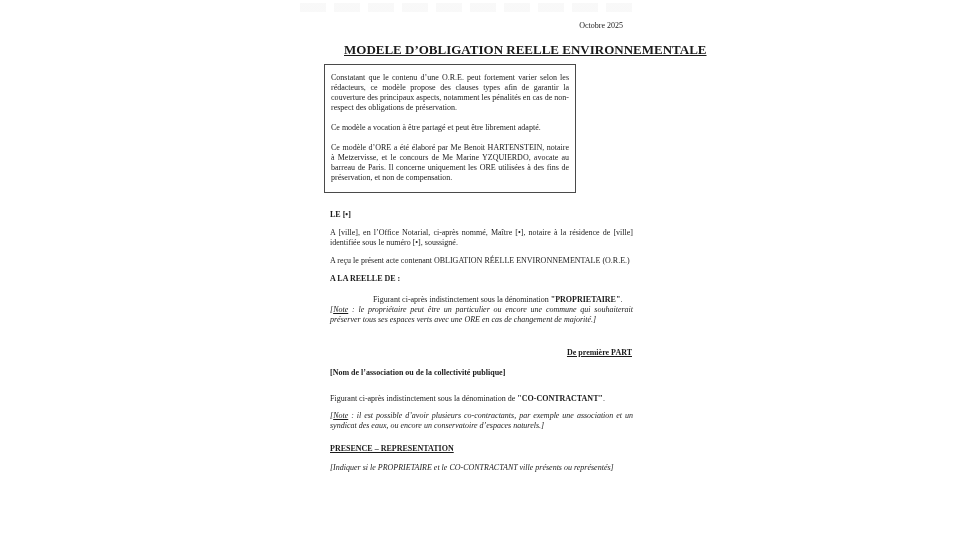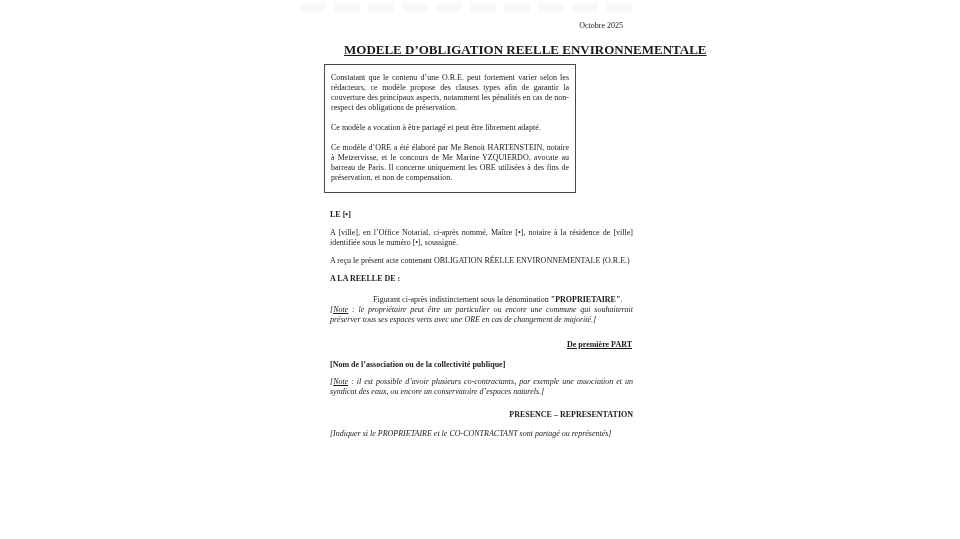--- a/index.html
+++ b/index.html
@@ -59,22 +59,23 @@
     font-style: italic;
     text-align: justify;
   }
   .part-line {
     text-align: right;
     font-weight: bold;
     text-decoration: underline;
     margin-right: 1px;
   }
   .section-heading {
-    text-align: right;
+    text-align: left;
     font-weight: bold;
+    text-decoration: underline;
   }
 </style>
 </head>
 <body>
 
 <div class="artifact-row"></div>
 
 <div class="page-column">
 
   <div class="date-line">Octobre 2025</div>
@@ -97,26 +98,27 @@
 
     <p class="para mt-md">A reçu le présent acte contenant OBLIGATION RÉELLE ENVIRONNEMENTALE (O.R.E.)</p>
 
     <p class="bold mt-md">A LA REELLE DE :</p>
 
 
     <p class="para" style="margin-top:11px;padding-left:43px;"><span>Figurant ci-après indistinctement sous la dénomination </span><span class="bold">"PROPRIETAIRE"</span><span>.</span></p>
 
     <p class="note" style="margin-top:0;"><span>[</span><span class="u">Note</span><span> : le propriétaire peut être un particulier ou encore une commune qui souhaiterait préserver tous ses espaces verts avec une ORE en cas de changement de majorité.]</span></p>
 
-    <p class="part-line" style="margin-top:15px;">De première PART</p>
+    <p class="part-line" style="margin-top:23px;">De première PART</p>
 
     <p class="bold" style="margin-top:10px;">[Nom de l’association ou de la collectivité publique]</p>
 
+    <p class="para" style="margin-top:16px;"><span>Figurant ci-après indistinctement sous la dénomination de </span><span class="bold">"CO-CONTRACTANT"</span><span>.</span></p>
 
 
     <p class="note" style="margin-top:7px;"><span>[</span><span class="u">Note</span><span> : il est possible d’avoir plusieurs co-contractants, par exemple une association et un syndicat des eaux, ou encore un conservatoire d’espaces naturels.]</span></p>
 
     <p class="section-heading" style="margin-top:13px;">PRESENCE – REPRESENTATION</p>
 
-    <p class="note" style="margin-top:9px; text-align:left;">[Indiquer si le PROPRIETAIRE et le CO-CONTRACTANT sont partagé ou représentés]</p>
+    <p class="note" style="margin-top:9px; text-align:left;">[Indiquer si le PROPRIETAIRE et le CO-CONTRACTANT ville présents ou représentés]</p>
 
   </div>
 </div>
 
 </body></html>

